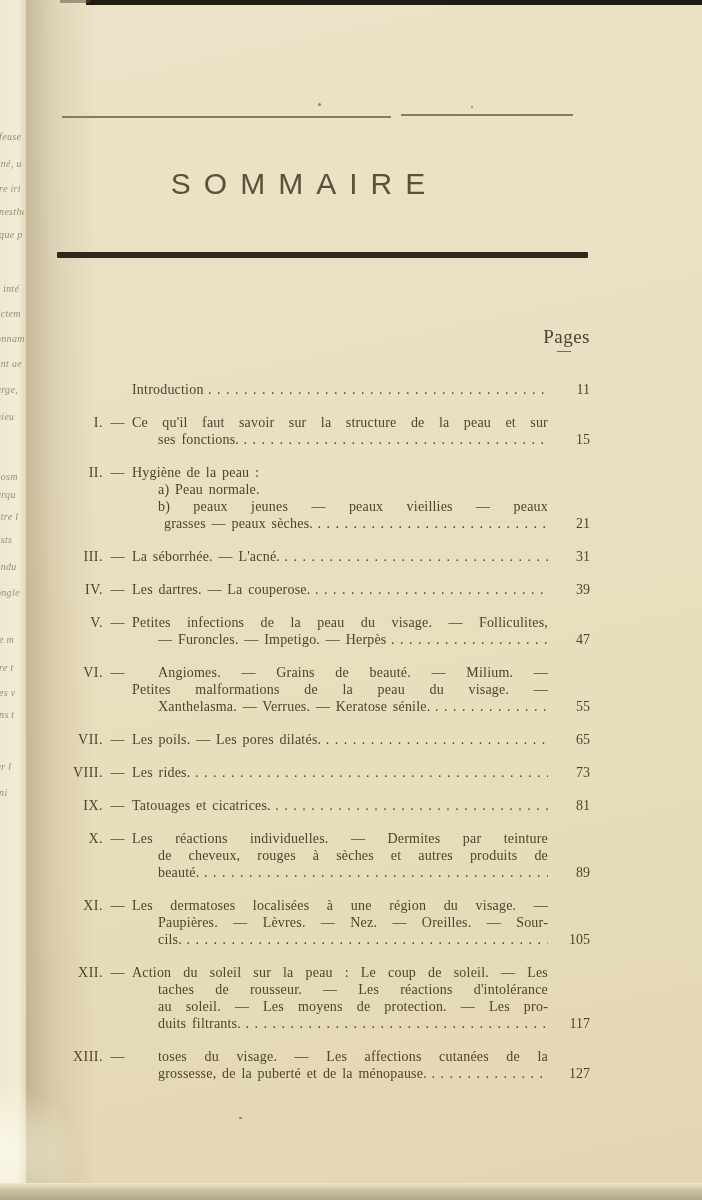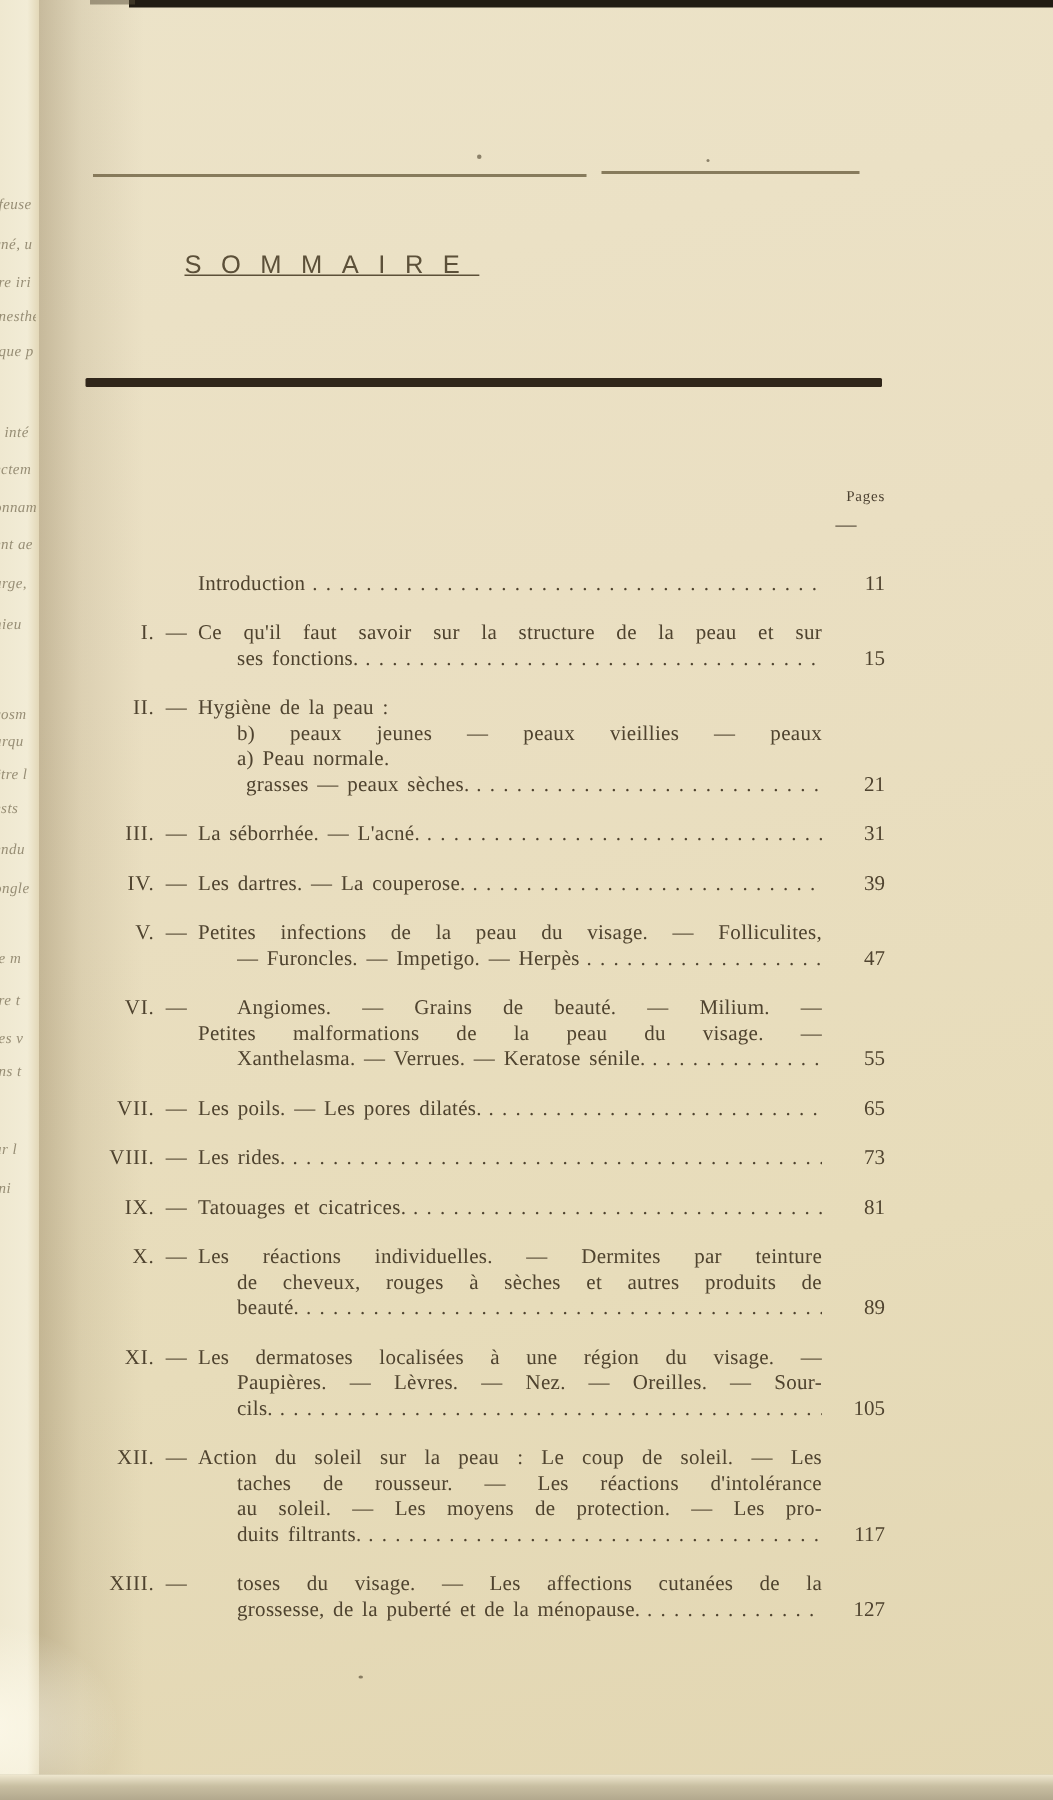--- a/index.html
+++ b/index.html
@@ -20,25 +20,25 @@
     background:radial-gradient(ellipse at 10% 60%,rgba(255,252,238,.85) 0%,rgba(255,252,238,0) 70%);}
   .bottom-strip{position:absolute;left:0;right:0;bottom:0;height:17px;
     background:linear-gradient(180deg,#efe8d0 0%,#c9bfa2 45%,#b2a88d 100%);}
   .bottom-line{position:absolute;left:0;right:0;bottom:15px;height:2px;background:rgba(90,78,52,.25);}
   .frag{position:absolute;left:-4px;width:28px;overflow:hidden;white-space:nowrap;
     font-style:italic;font-size:10px;color:rgba(96,84,58,.62);letter-spacing:.3px;}
   
   .rule-thin{position:absolute;height:1.5px;background:#756849;opacity:.85;}
   .rule-thick{position:absolute;left:57px;top:252px;width:531px;height:5.5px;background:#30261a;border-radius:1px;}
   
-  .title{position:absolute;left:110px;top:167px;width:376px;text-align:left;
+  .title{position:absolute;left:110px;top:167px;width:376px;text-align:center;
     font-family:"Liberation Sans","DejaVu Sans",sans-serif;font-weight:300;
-    font-size:17px;letter-spacing:13px;text-indent:13px;color:#5c5039;text-decoration:underline;}
-  
-  .pages-label{position:absolute;right:112px;top:326px;font-size:10px;color:#4d4232;letter-spacing:.5px;margin-left:44px;}
+    font-size:30px;letter-spacing:13px;text-indent:13px;color:#5c5039;}
+  
+  .pages-label{position:absolute;right:112px;top:326px;font-size:19px;color:#4d4232;letter-spacing:.5px;margin-left:44px;}
   .pages-dash{position:absolute;left:551px;top:343px;width:26px;text-align:center;font-size:14px;color:#4d4232;}
   
   #toc{position:absolute;left:57px;top:381px;width:533px;font-size:14px;line-height:17px;color:#4f432f;}
   .toc-row{display:flex;margin-bottom:16px;}
   .toc-num{width:46px;text-align:right;flex:none;letter-spacing:.5px;}
   .toc-dash{width:29px;text-align:center;flex:none;}
   .toc-body{width:416px;flex:none;}
   .toc-page{width:42px;flex:none;text-align:right;align-self:flex-end;}
   .tline{letter-spacing:.2px;word-spacing:2px;}
   .tline.just{text-align:justify;text-align-last:justify;}
@@ -114,22 +114,22 @@
           <div class="tline just">Ce qu'il faut savoir sur la structure de la peau et sur</div>
           <div class="tline ind1 leaderline">ses fonctions.<span class="dots"> . . . . . . . . . . . . . . . . . . . . . . . . . . . . . . . . . . . . . . . . . . . . . . . . . . . . . . . . . . . . . . . . . . . . . . </span></div>
         </span>
         <span class="toc-page">15</span>
       </div>
       <div class="toc-row">
         <span class="toc-num">II.</span>
         <span class="toc-dash">—</span>
         <span class="toc-body">
           <div class="tline">Hygiène de la peau :</div>
+          <div class="tline ind1">a) Peau normale.</div>
           <div class="tline just ind1">b) peaux jeunes — peaux vieillies — peaux</div>
-          <div class="tline ind1">a) Peau normale.</div>
           <div class="tline ind2 leaderline">grasses — peaux sèches.<span class="dots"> . . . . . . . . . . . . . . . . . . . . . . . . . . . . . . . . . . . . . . . . . . . . . . . . . . . . . . . . . . . . . . . . . . . . . . </span></div>
         </span>
         <span class="toc-page">21</span>
       </div>
       <div class="toc-row">
         <span class="toc-num">III.</span>
         <span class="toc-dash">—</span>
         <span class="toc-body">
           <div class="tline leaderline">La séborrhée. — L'acné.<span class="dots"> . . . . . . . . . . . . . . . . . . . . . . . . . . . . . . . . . . . . . . . . . . . . . . . . . . . . . . . . . . . . . . . . . . . . . . </span></div>
         </span>

